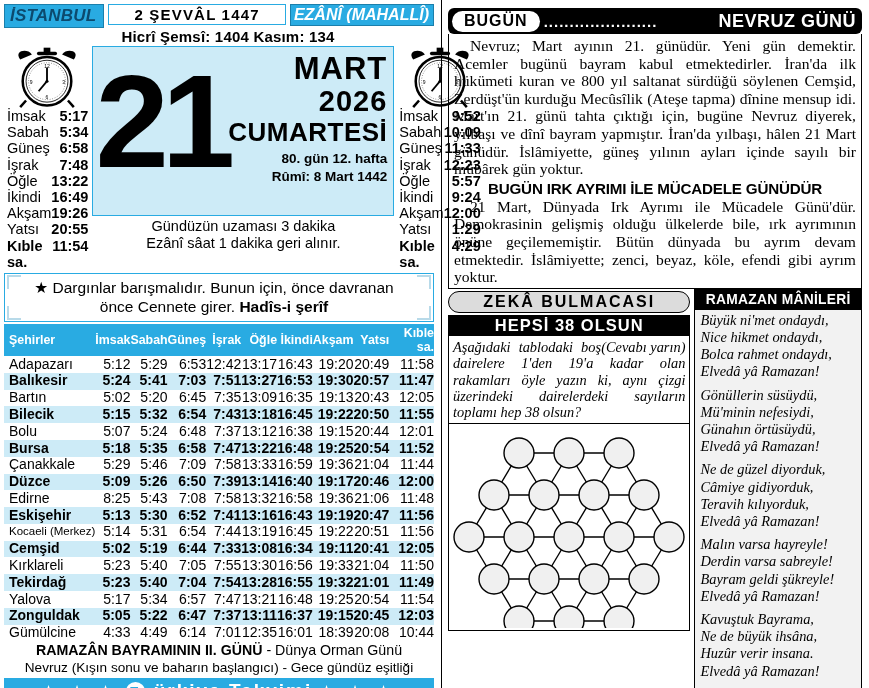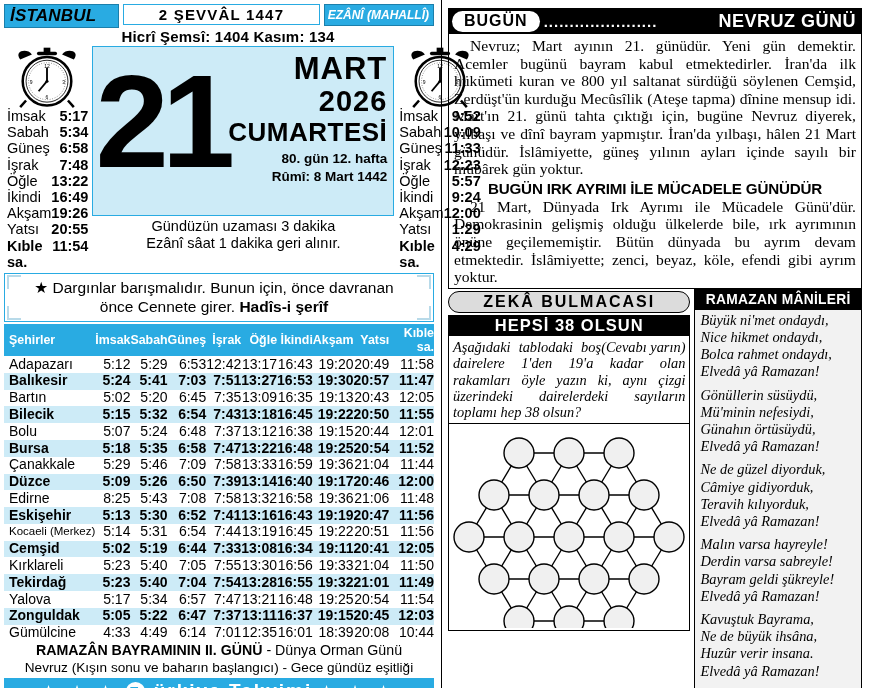--- a/index.html
+++ b/index.html
@@ -16,41 +16,41 @@
   .left {
     width: 440px; height: 688px;
     position: relative;
     padding: 4px 6px 0 4px;
   }
   .left-inner { position: relative; width: 430px; }
 
   
   .top-row { display: flex; align-items: flex-start; height: 22px; }
   .city-tag {
-    background: #29ABE2; color: #000000;
+    background: #29ABE2; color: #0c4a6e;
     font-weight: bold; font-style: italic;
     font-size: 17px; letter-spacing: .2px;
-    padding: 1px 22px 2px 5px;
+    padding: 1px 7px 2px 5px;
     border: 1px solid #1b7fab;
     line-height: 19px;
   }
   .hijri-box {
     flex: 1; margin: 0 4px;
     border: 1px solid #29ABE2;
     background: #fff;
     text-align: center;
     font-weight: bold; font-size: 15px;
     letter-spacing: 1.2px;
     line-height: 20px;
     height: 21px;
   }
   .ezani-tag {
     background: #29ABE2; color: #fff;
     font-weight: bold; font-style: italic;
-    font-size: 12px;
+    font-size: 16px;
     padding: 2px 4px 2px 3px;
     border: 1px solid #1b7fab;
     line-height: 16px;
     white-space: nowrap;
   }
   .hicri-semsi {
     text-align: center; font-weight: bold; font-size: 15px;
     margin: 2px 0 1px 0; letter-spacing: .2px;
     padding-left: 18px;
   }
@@ -167,21 +167,21 @@
   
   .right {
     width: 428px; height: 688px;
     padding: 8px 6px 0 8px;
     position: relative;
   }
   .bugun-bar {
     background: #000; color: #fff;
     height: 26px; display: flex; align-items: center;
     padding: 0 6px 0 4px;
-    border-radius: 0;
+    border-radius: 6px;
   }
   .pill {
     background: #fff; color: #000;
     border-radius: 11px;
     font-weight: bold; font-size: 16px;
     letter-spacing: 1px;
     padding: 1px 12px 2px 12px;
     line-height: 18px;
   }
   .dots { color: #fff; font-weight: bold; font-size: 15px; letter-spacing: 1px; margin: 0 4px; flex: 1; overflow: hidden; white-space: nowrap; }

